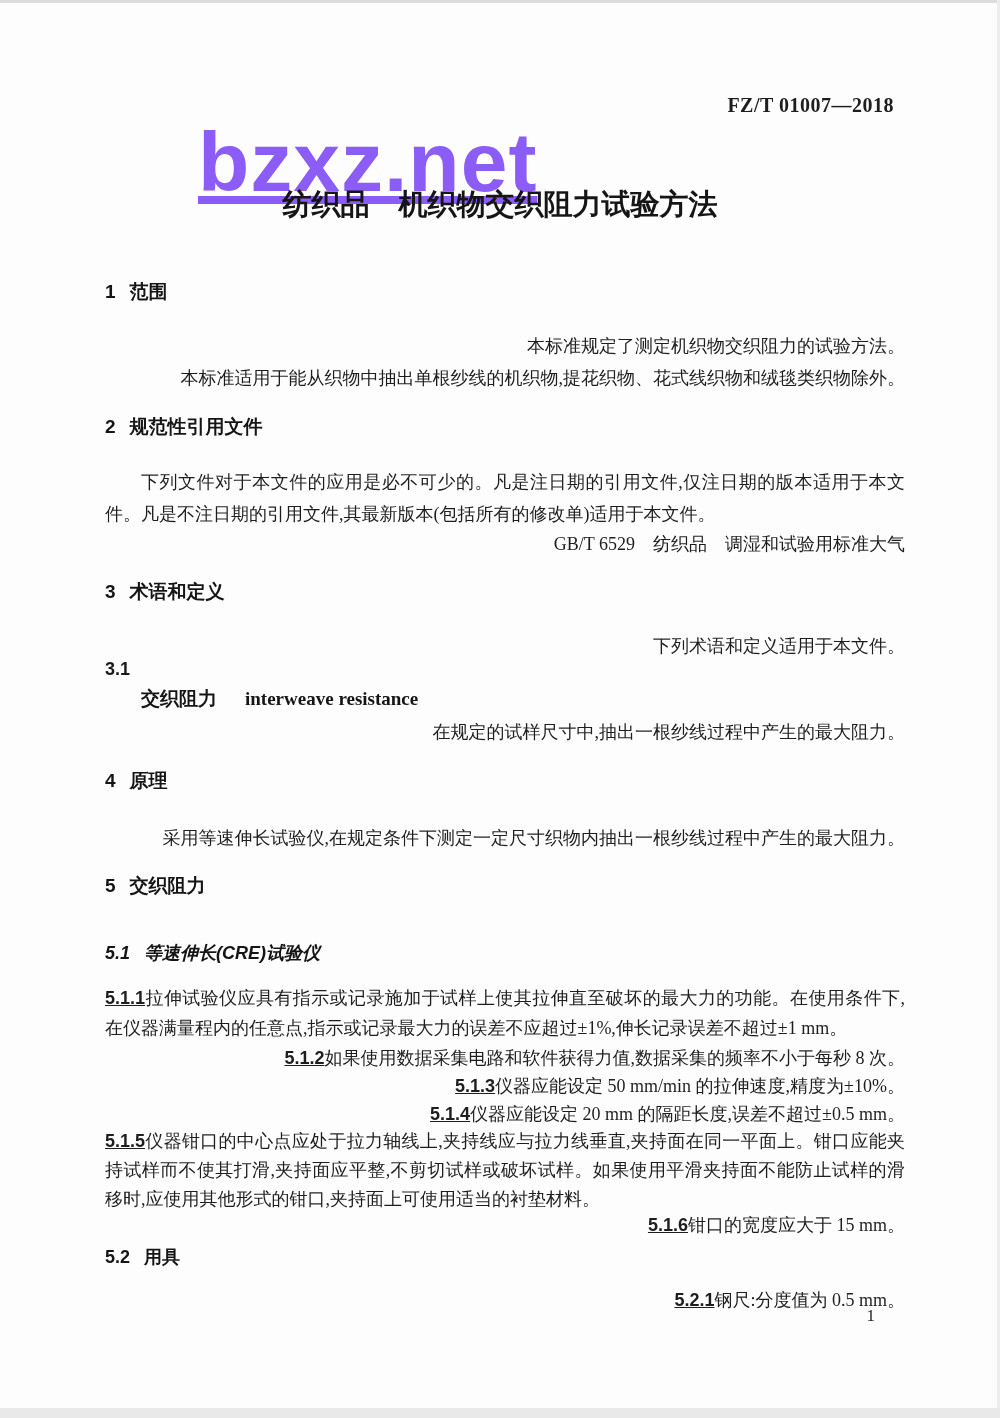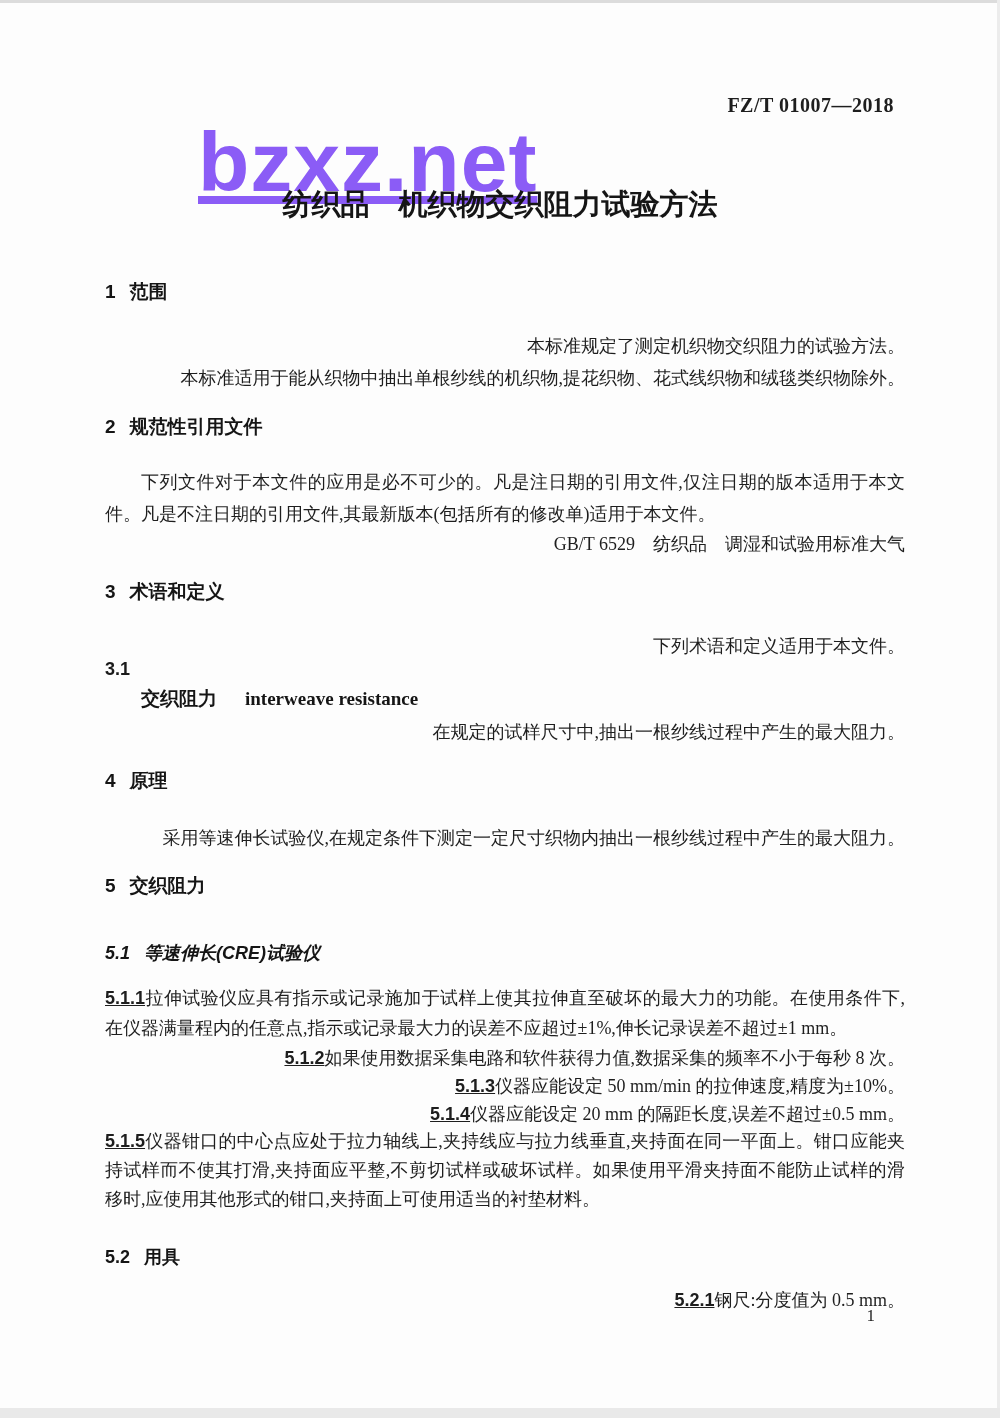--- a/index.html
+++ b/index.html
@@ -135,20 +135,23 @@
   </p>
   <p class="abs body-text clause" style="top:1071px">
     <span class="cnum">5.1.3</span><span>仪器应能设定 50 mm/min 的拉伸速度,精度为±10%。</span>
   </p>
   <p class="abs body-text clause" style="top:1099px">
     <span class="cnum">5.1.4</span><span>仪器应能设定 20 mm 的隔距长度,误差不超过±0.5 mm。</span>
   </p>
   <p class="abs body-text justify lh29 clause" style="top:1127px">
     <span class="cnum">5.1.5</span><span>仪器钳口的中心点应处于拉力轴线上,夹持线应与拉力线垂直,夹持面在同一平面上。钳口应能夹持试样而不使其打滑,夹持面应平整,不剪切试样或破坏试样。如果使用平滑夹持面不能防止试样的滑移时,应使用其他形式的钳口,夹持面上可使用适当的衬垫材料。</span>
   </p>
+  <p class="abs body-text clause" style="top:1210px">
+    <span class="cnum">5.1.6</span><span>钳口的宽度应大于 15 mm。</span>
+  </p>
 
   <div class="abs h" style="top:1247px; font-size:18px;">
     <span class="num">5.2</span><span>用具</span>
   </div>
   <p class="abs body-text clause" style="top:1285px">
     <span class="cnum">5.2.1</span><span>钢尺:分度值为 0.5 mm。</span>
   </p>
 
   <div class="abs page-number">1</div>
 </div>

